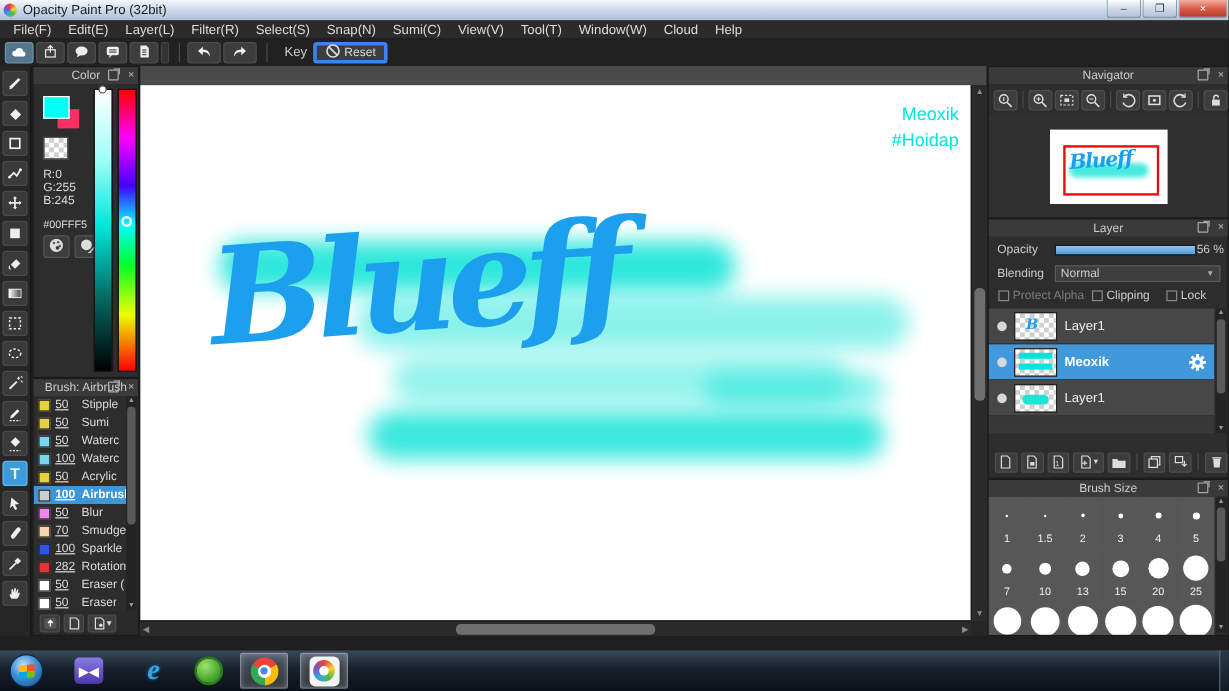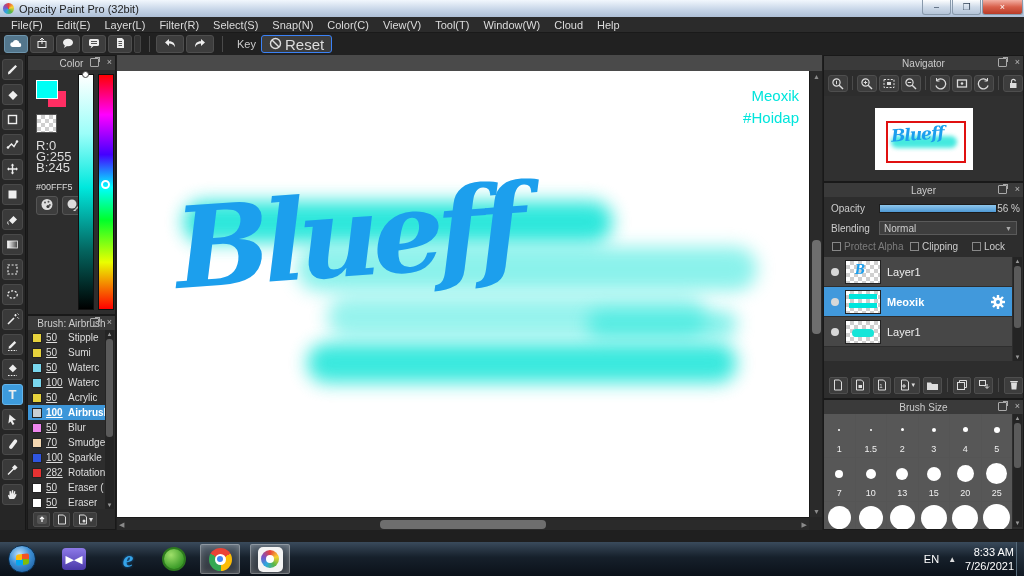--- a/index.html
+++ b/index.html
@@ -18,21 +18,21 @@
   .menubar{position:absolute;top:17px;left:0;right:0;height:16px;background:#2b2b2b;border-bottom:1px solid #1a1a1a;display:flex;align-items:center;padding-left:4px;}
   .menu-item{font-size:11px;color:#dcdcdc;padding:0 7px;}
 
   
   .toolbar{position:absolute;top:33px;left:0;right:0;height:22px;background:#212121;display:flex;align-items:center;padding-left:4px;}
   .tb-btn{width:24px;height:18px;background:#3d3d3d;border:1px solid #4e4e4e;border-radius:3px;display:flex;align-items:center;justify-content:center;margin-right:2px;padding:0;}
   .tb-btn.lit{background:#53768c;border-color:#6e95ad;}
   .tb-sep{width:1px;height:16px;background:#4a4a4a;margin:0 6px;}
   .tb-sliver{width:7px;height:18px;background:#333;border:1px solid #444;border-radius:2px;margin-right:2px;}
   .key-label{font-size:11px;color:#cccccc;margin:0 5px 0 8px;text-align:right;}
-  .reset-btn{height:18px;background:#3d3d3d;border:1px solid #3b82f6;border-radius:3px;color:#ddd;font-size:15px;display:flex;align-items:center;gap:3px;padding:0 7px;}
+  .reset-btn{height:18px;background:#3d3d3d;border:3px solid #3b82f6;border-radius:3px;color:#ddd;font-size:10px;display:flex;align-items:center;gap:3px;padding:0 7px;}
 
   
   .toolstrip{position:absolute;left:0;top:55px;width:26px;height:475px;background:#262626;border-right:1px solid #161616;display:flex;flex-direction:column;align-items:center;padding-top:4px;gap:4px;}
   .tool-btn{width:21px;height:21px;background:#3a3a3a;border:1px solid #4a4a4a;border-radius:3px;display:flex;align-items:center;justify-content:center;padding:0;flex:0 0 auto;}
   .tool-btn.active{background:#3d9bdc;border-color:#63b5ec;}
   .tool-btn .tglyph{color:#eee;font-size:13px;font-weight:bold;line-height:1;}
 
   
   .panel{background:#2d2d2d;border:1px solid #191919;position:relative;}
   .panel-header{height:14px;background:#3a3a3a;display:flex;align-items:center;position:relative;}
@@ -44,21 +44,21 @@
 
   
   .leftcol{position:absolute;left:27px;top:55px;width:89px;height:475px;display:flex;flex-direction:column;}
   .color-panel{height:260px;}
   .brush-panel{flex:1;}
 
   .swatch-fg{position:absolute;left:8px;top:24px;width:22px;height:19px;background:#00FFF5;border:1px solid #fff;z-index:2;}
   .swatch-bg2{position:absolute;left:20px;top:35px;width:18px;height:16px;background:#FF2E63;z-index:1;}
   .checker{background-image:conic-gradient(#cfcfcf 25%,#fff 0 50%,#cfcfcf 0 75%,#fff 0);background-size:8px 8px;}
   .swatch-trans{position:absolute;left:8px;top:58px;width:21px;height:19px;border:1px solid #555;}
-  .rgb-block{position:absolute;left:8px;top:84px;font-size:13px;color:#dddddd;line-height:11px;}
+  .rgb-block{position:absolute;left:8px;top:84px;font-size:10px;color:#dddddd;line-height:11px;}
   .hex-label{position:absolute;left:8px;top:126px;font-size:9px;color:#dddddd;}
   .pal-btn{position:absolute;top:140px;width:22px;height:19px;background:#3d3d3d;border:1px solid #555;border-radius:3px;display:flex;align-items:center;justify-content:center;padding:0;}
   .sv-strip{position:absolute;left:50px;top:18px;width:16px;height:236px;background:linear-gradient(#ffffff,#9cfef9 25%,#00e8dd 48%,#04655f 75%,#000 100%);border:1px solid #111;}
   .hue-strip{position:absolute;left:70px;top:18px;width:16px;height:236px;background:linear-gradient(#ff0000,#ff00ff 17%,#4400ff 34%,#00ffff 48%,#00ff2a 62%,#eaff00 80%,#ff0000 100%);border:1px solid #111;}
   .sv-marker{position:absolute;left:54px;top:15px;width:7px;height:7px;border:1px solid #444;border-radius:50%;background:#fff;}
   .hue-marker{position:absolute;left:73px;top:124px;width:9px;height:9px;border:2px solid #fff;border-radius:50%;}
 
   .brush-list{position:absolute;top:14px;left:0;right:10px;bottom:20px;overflow:hidden;}
   .brush-row{height:15px;display:flex;align-items:center;font-size:10px;color:#dddddd;padding-left:4px;}
   .brush-row.sel{background:#3d96d9;color:#fff;font-weight:bold;}
@@ -167,21 +167,21 @@
     </div>
   </div>
 
   <div class="menubar">
     <span class="menu-item">File(F)</span>
     <span class="menu-item">Edit(E)</span>
     <span class="menu-item">Layer(L)</span>
     <span class="menu-item">Filter(R)</span>
     <span class="menu-item">Select(S)</span>
     <span class="menu-item">Snap(N)</span>
-    <span class="menu-item">Color(C)</span>
+    <span class="menu-item">Sumi(C)</span>
     <span class="menu-item">View(V)</span>
     <span class="menu-item">Tool(T)</span>
     <span class="menu-item">Window(W)</span>
     <span class="menu-item">Cloud</span>
     <span class="menu-item">Help</span>
   </div>
 
   <div class="toolbar">
     <button class="tb-btn lit">
         <span><svg width="14" height="12">
@@ -790,24 +790,16 @@
         <span class="coccoc-icon"></span>
       </button>
     <button class="tb-app active">
         <span class="chrome-icon"></span>
       </button>
     <button class="tb-app active" style="margin-left:10px">
         <span class="medibang-icon">
           <span class="mb-circle"></span>
         </span>
       </button>
-    <div class="tray">
-      <span class="tray-lang">EN</span>
-      <span class="tray-caret">▲</span>
-      <div class="tray-clock">
-        <div>8:33 AM</div>
-        <div>7/26/2021</div>
-      </div>
-    </div>
     <div class="show-desktop"></div>
   </div>
 
 </div>
 
 </body></html>

